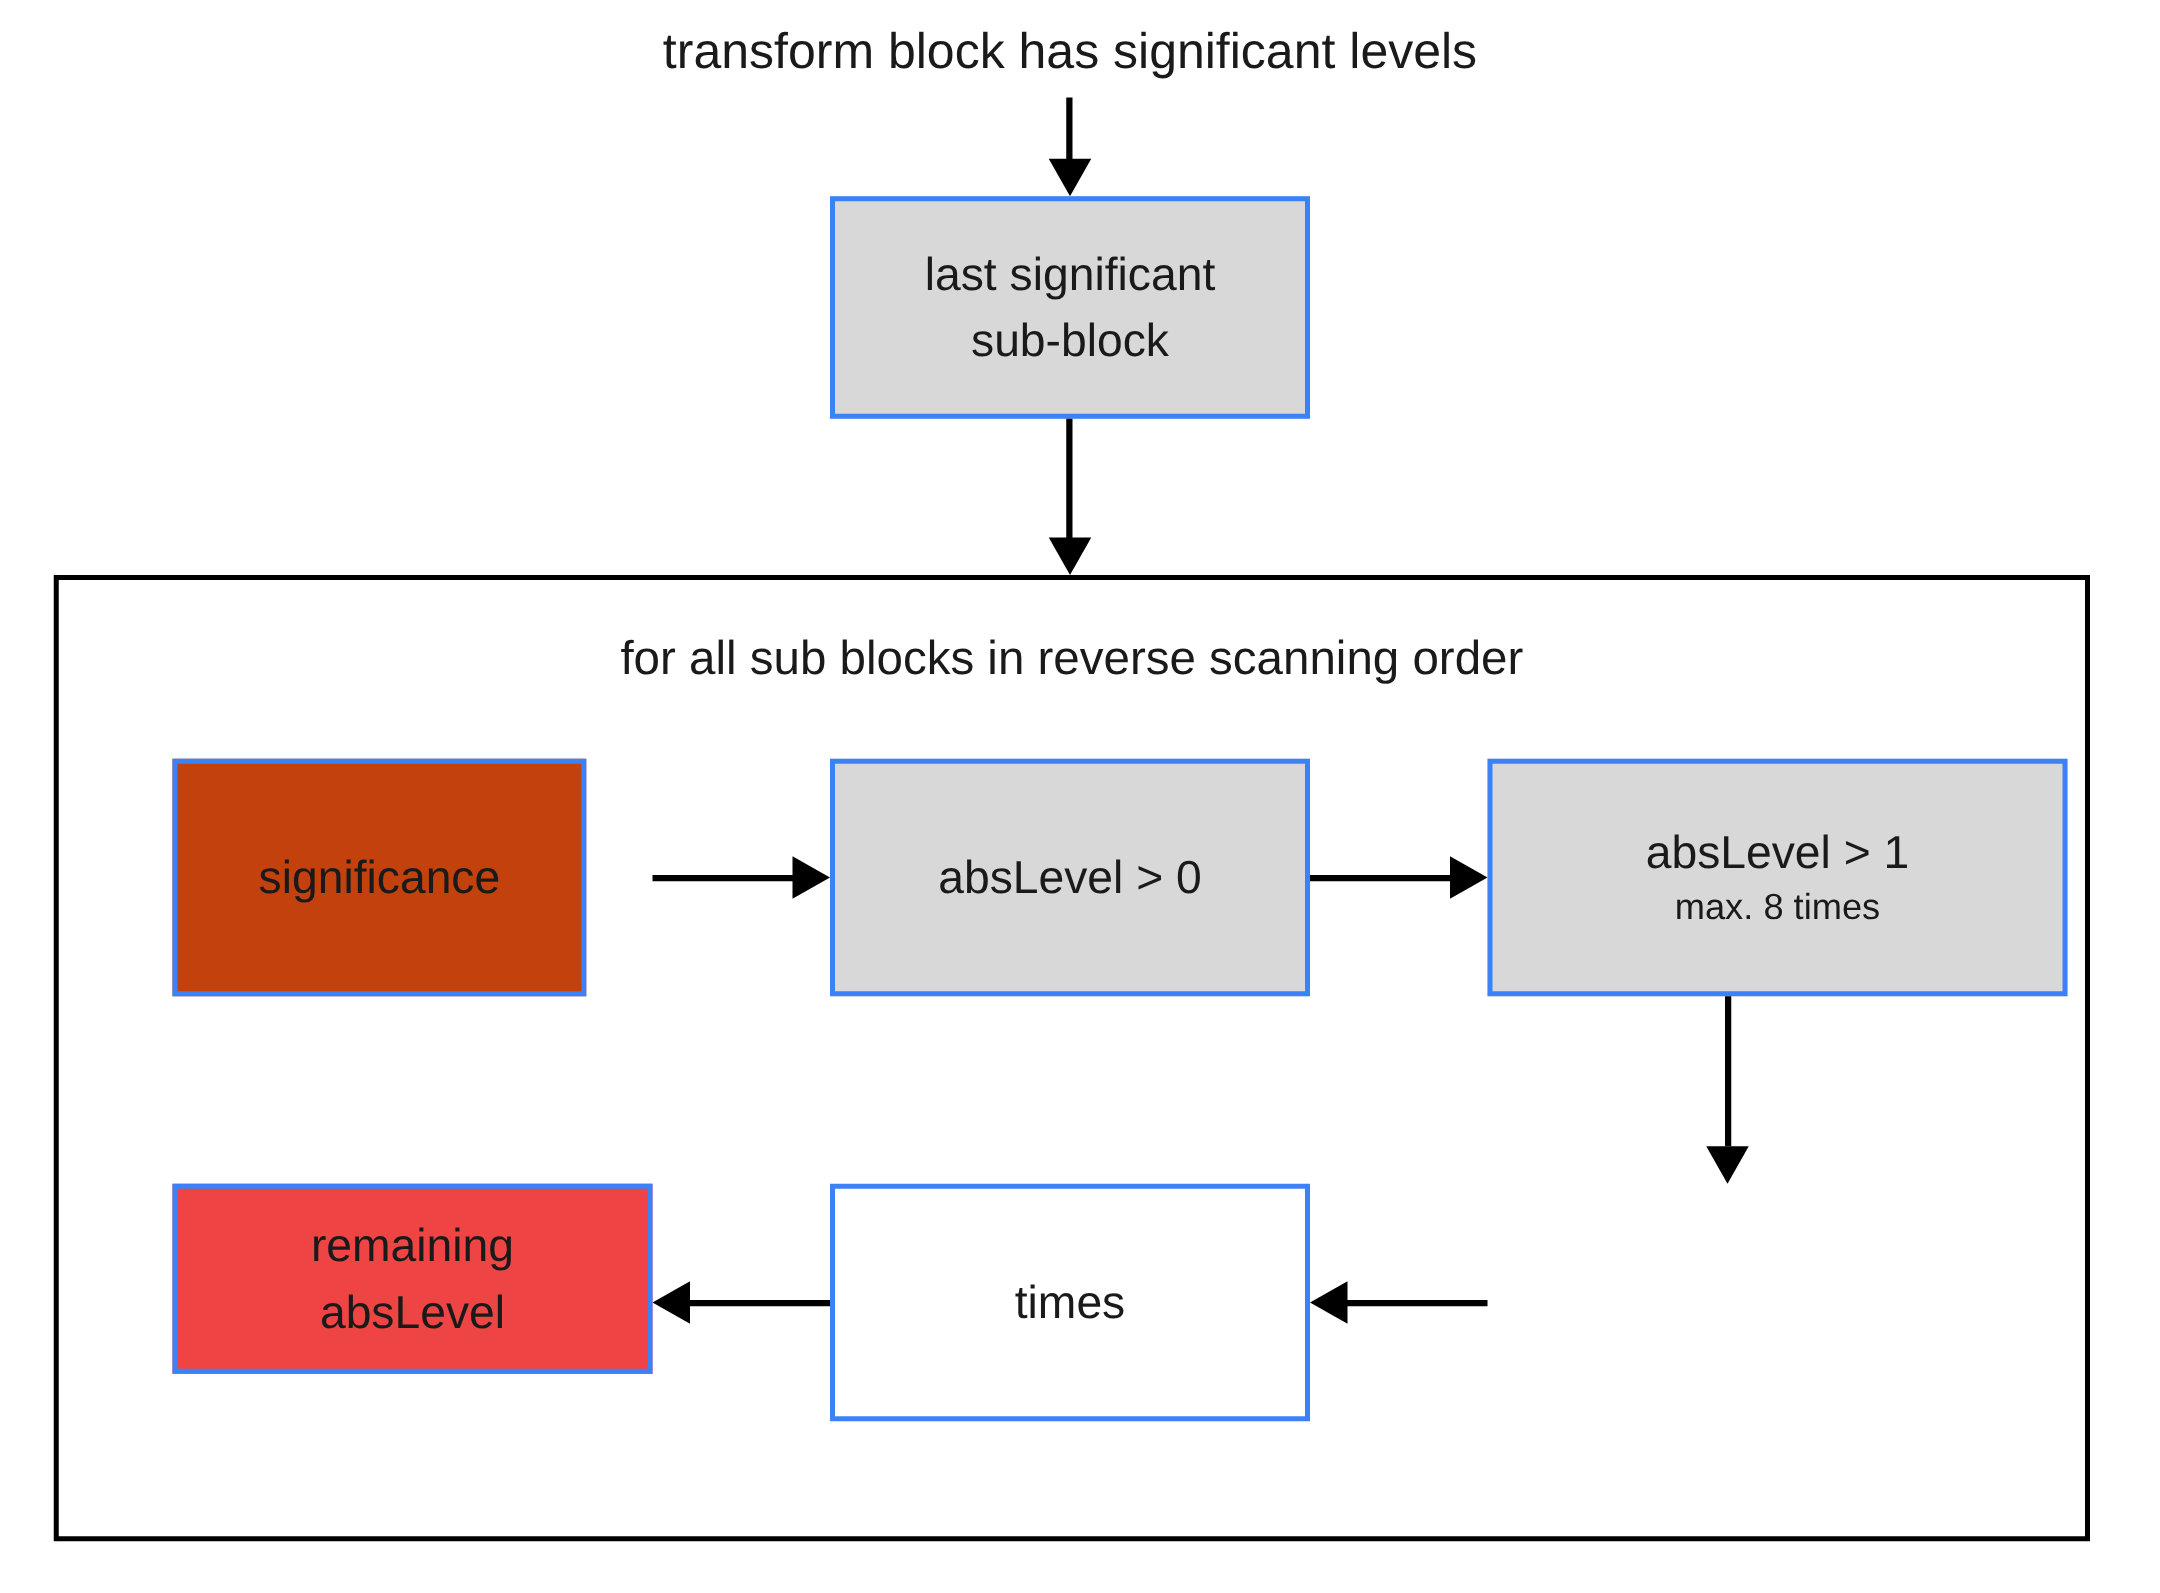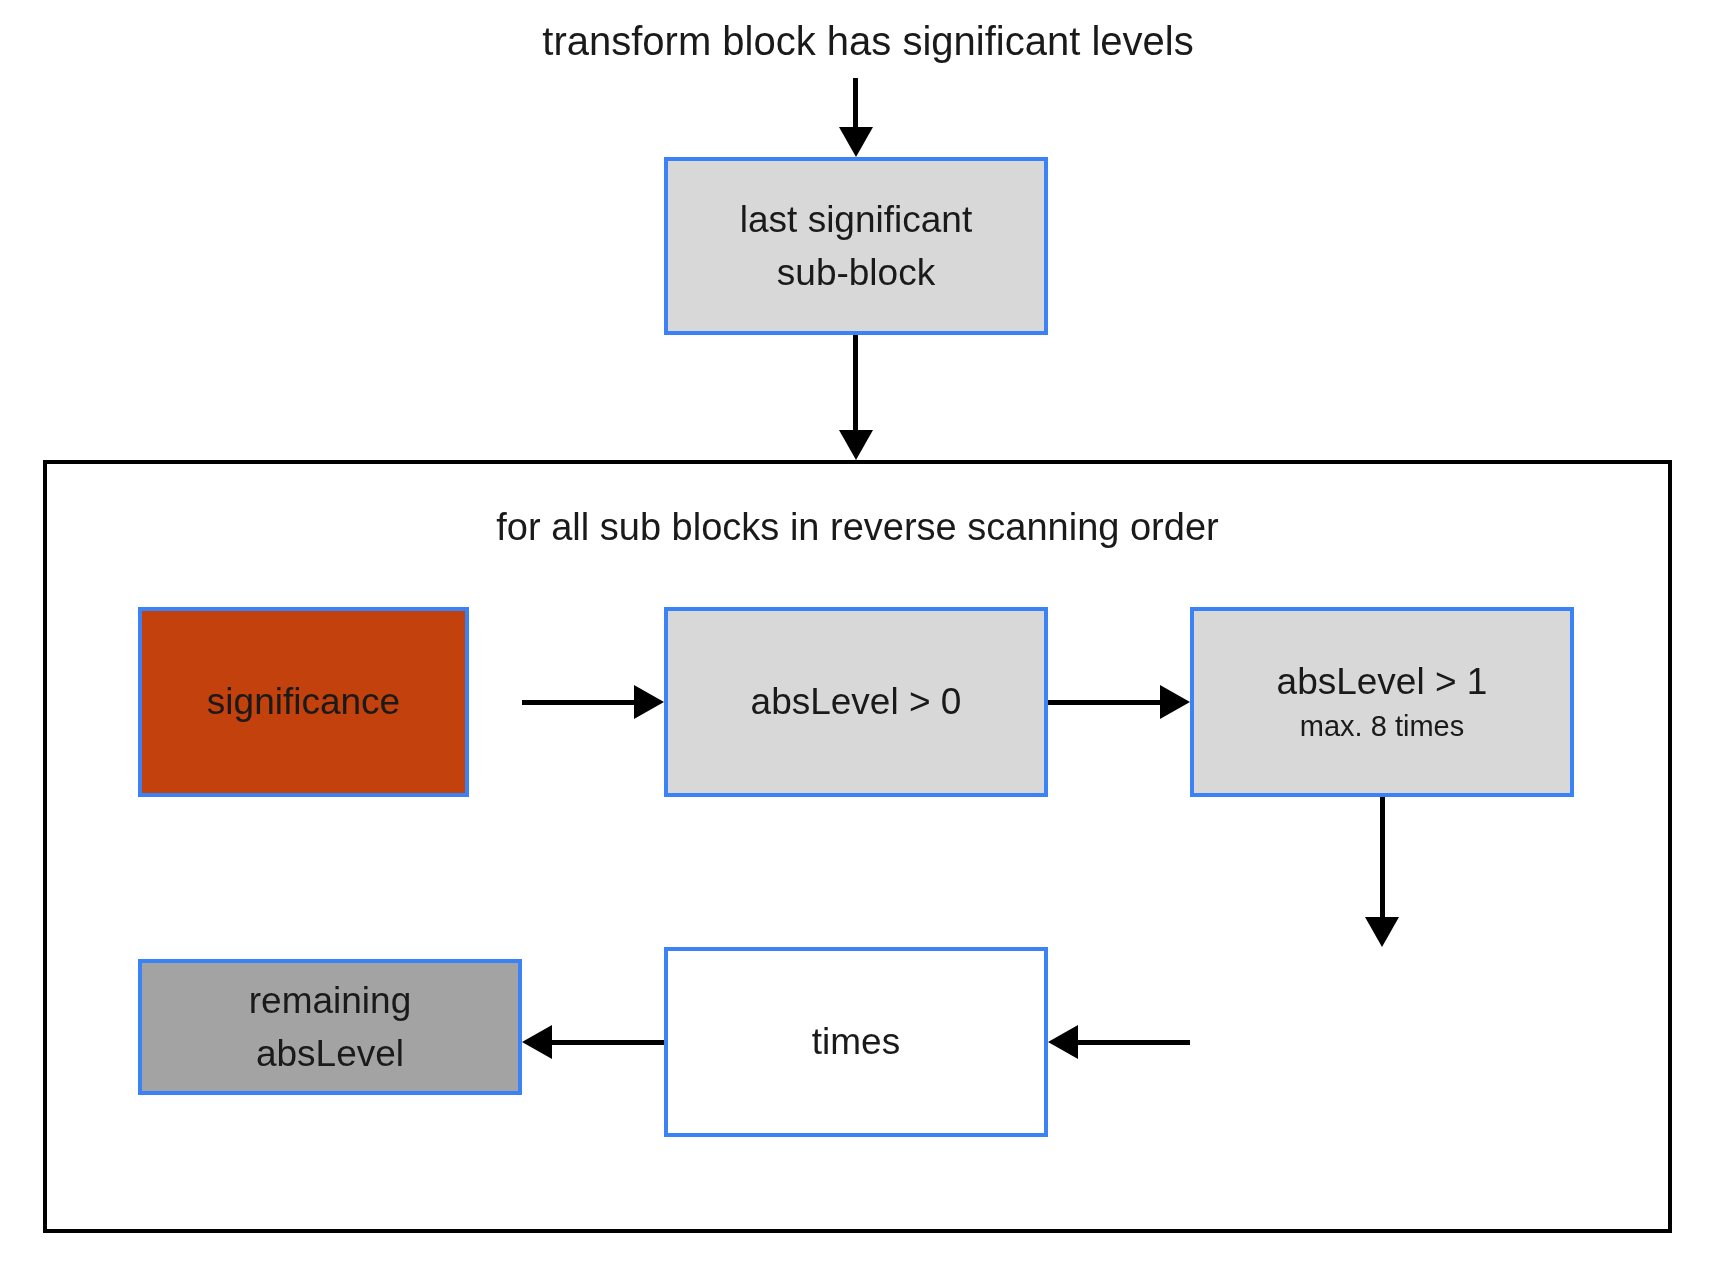--- a/index.html
+++ b/index.html
@@ -15,21 +15,21 @@
   .box .label{font-size:37px;line-height:48px;}
   .box .label.two-line{line-height:53px;}
   .box .sublabel{font-size:29px;line-height:40px;}
   .container-box{position:absolute;border:4px solid #000;box-sizing:border-box;background:#ffffff;}
   .loop-title{
     position:absolute;left:43px;top:468px;width:1629px;text-align:center;
     font-size:38px;line-height:46px;margin-top:36px;
   }
   .page-title{
     position:absolute;left:0;top:16px;width:1712px;text-align:center;
-    font-size:40px;line-height:50px;padding-left:12px;
+    font-size:40px;line-height:50px;
   }
   .shaft-v{position:absolute;width:5px;background:#000;}
   .shaft-h{position:absolute;height:5px;background:#000;}
   .head-down{position:absolute;width:0;height:0;
     border-left:17px solid transparent;border-right:17px solid transparent;border-top:30px solid #000;}
   .head-right{position:absolute;width:0;height:0;
     border-top:17px solid transparent;border-bottom:17px solid transparent;border-left:30px solid #000;}
   .head-left{position:absolute;width:0;height:0;
     border-top:17px solid transparent;border-bottom:17px solid transparent;border-right:30px solid #000;}
 </style>
@@ -69,31 +69,31 @@
 
   <div class="box shaded" style="left: 664px; top: 607px; width: 384px; height: 190px; background: rgb(216, 216, 216);">
     <div class="label">absLevel &gt; 0</div>
   </div>
 
   <div>
     <div class="shaft-h" style="left:1048px;top:700px;width:113px;"></div>
     <div class="head-right" style="left:1160px;top:685px;"></div>
   </div>
 
-  <div class="box shaded" style="left: 1190px; top: 607px; width: 384px; height: 190px; background: rgb(216, 216, 216);">
+  <div class="box shaded" style="left: 1190px; top: 607px; width: 464px; height: 190px; background: rgb(216, 216, 216);">
     <div class="label">absLevel &gt; 1</div>
     <div class="sublabel">max. 8 times</div>
   </div>
 
   <div>
     <div class="shaft-v" style="left:1380px;top:797px;height:120px;"></div>
     <div class="head-down" style="left:1365px;top:917px;"></div>
   </div>
 
-  <div class="box plain" style="left: 138px; top: 947px; width: 384px; height: 136px; background: #a3a3a3; margin-top: 12px;">
+  <div class="box plain" style="left: 138px; top: 947px; width: 384px; height: 152px; background: #ef4444;">
     <div class="label two-line">remaining</div>
     <div class="label two-line">absLevel</div>
   </div>
 
   <div>
     <div class="head-left" style="left:522px;top:1025px;"></div>
     <div class="shaft-h" style="left:551px;top:1040px;width:113px;"></div>
   </div>
 
   <div class="box plain" style="left: 664px; top: 947px; width: 384px; height: 190px; background: rgb(255, 255, 255);">

